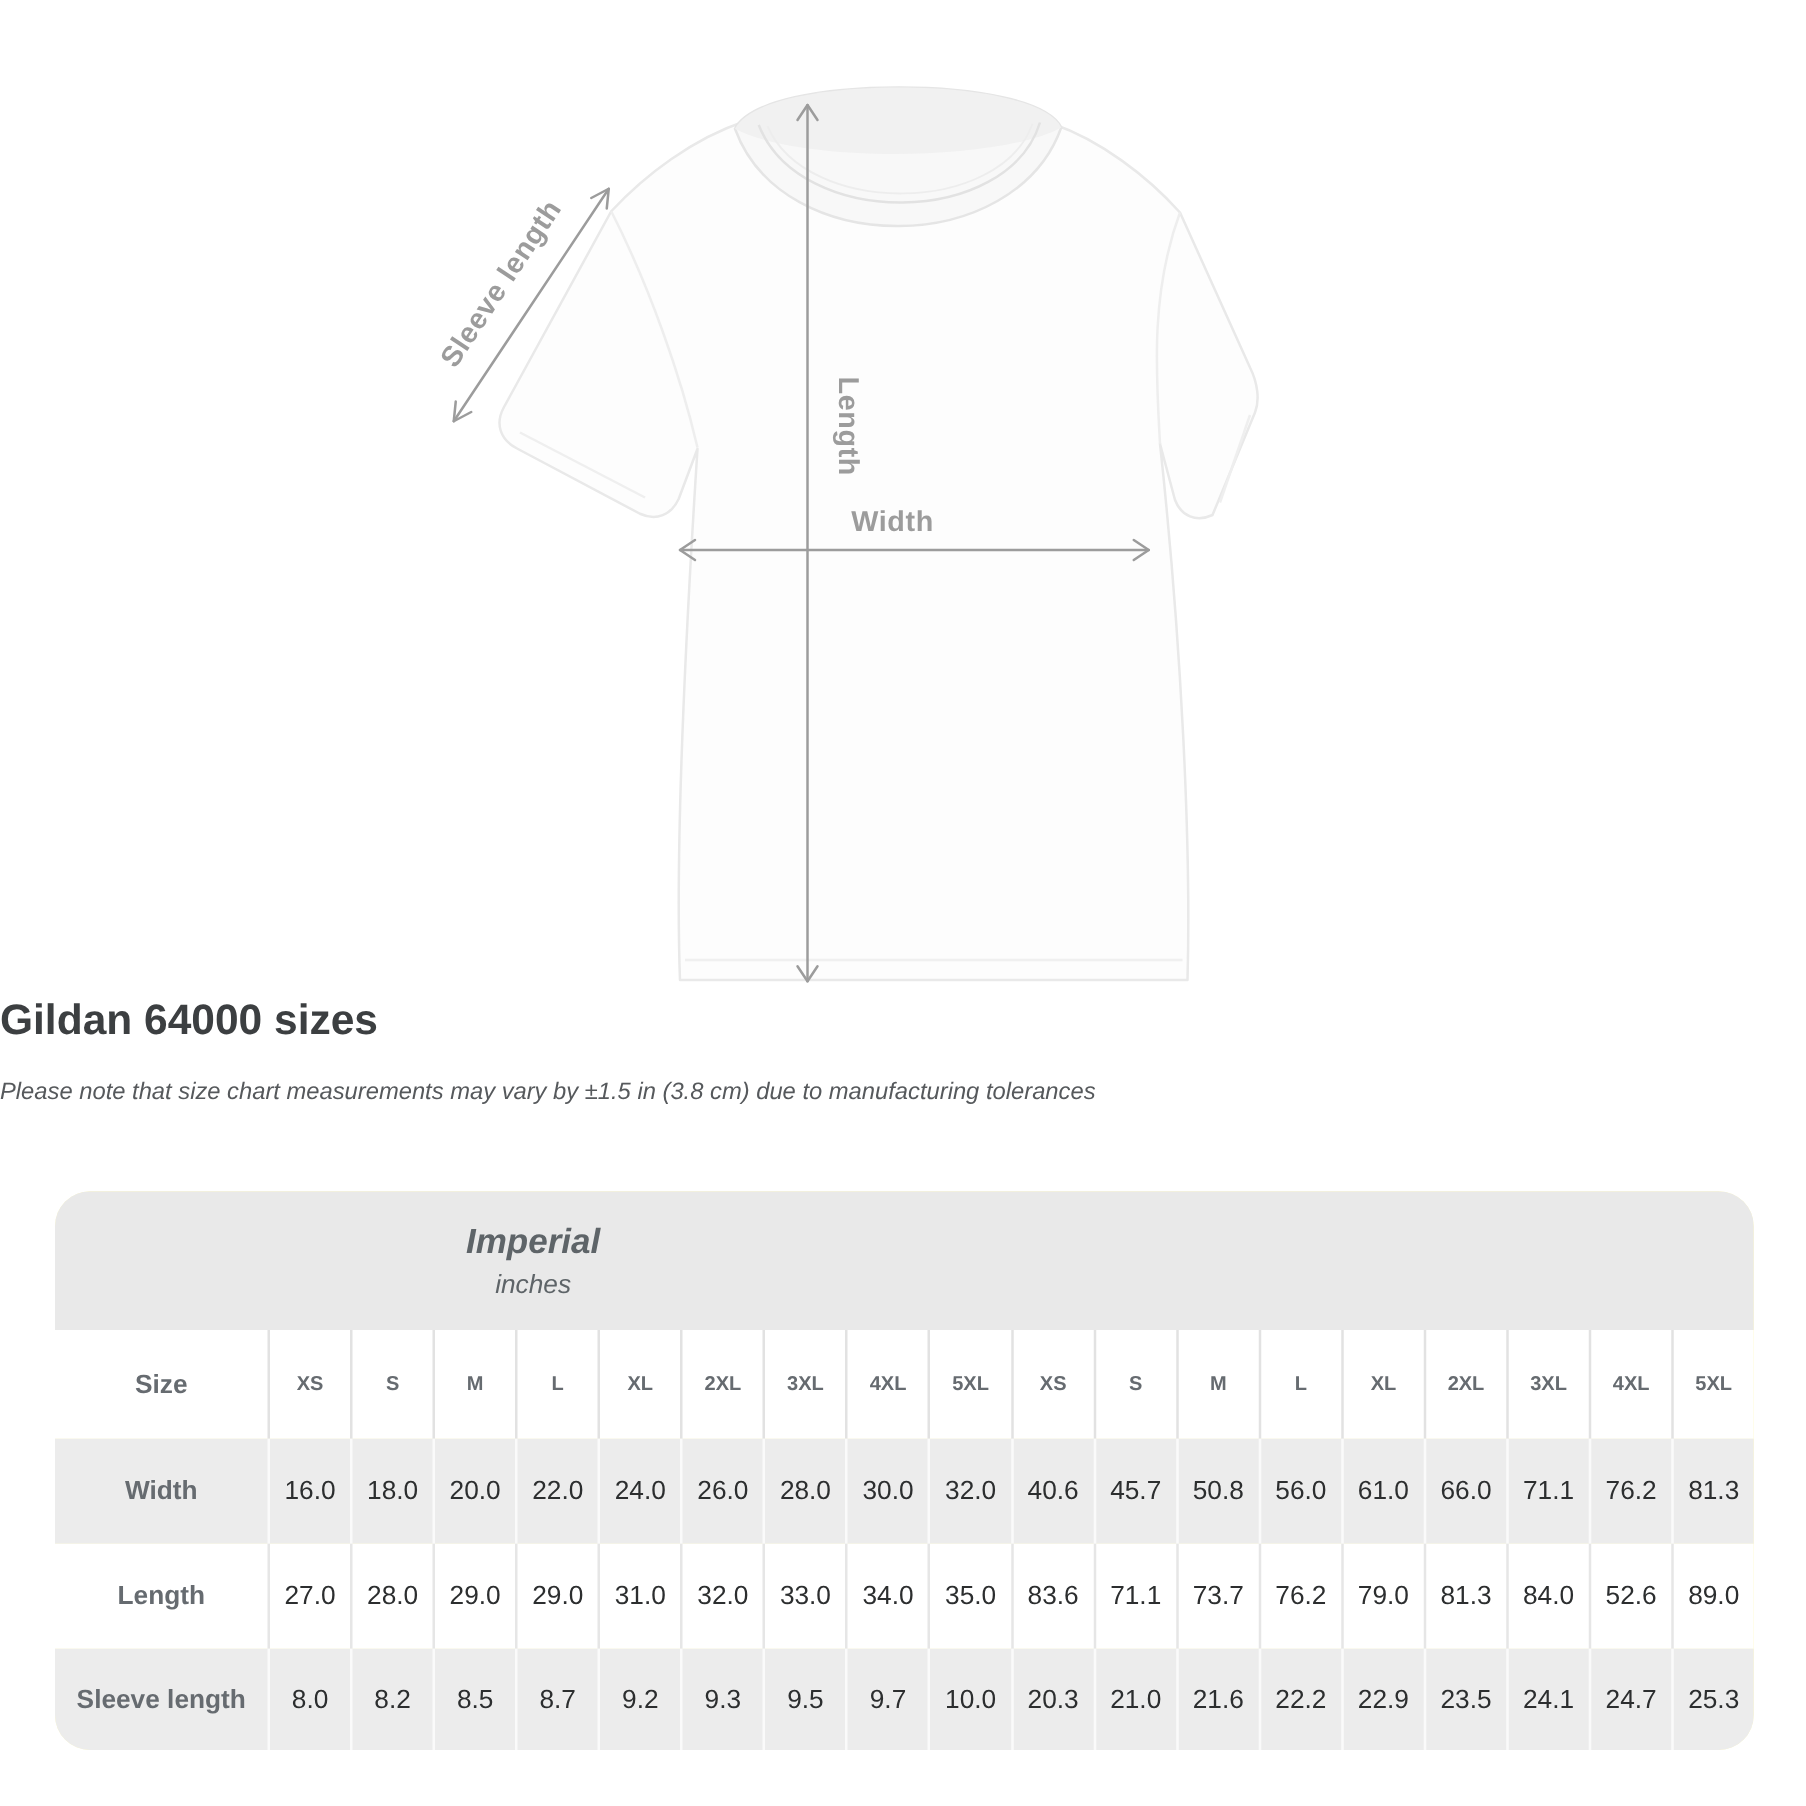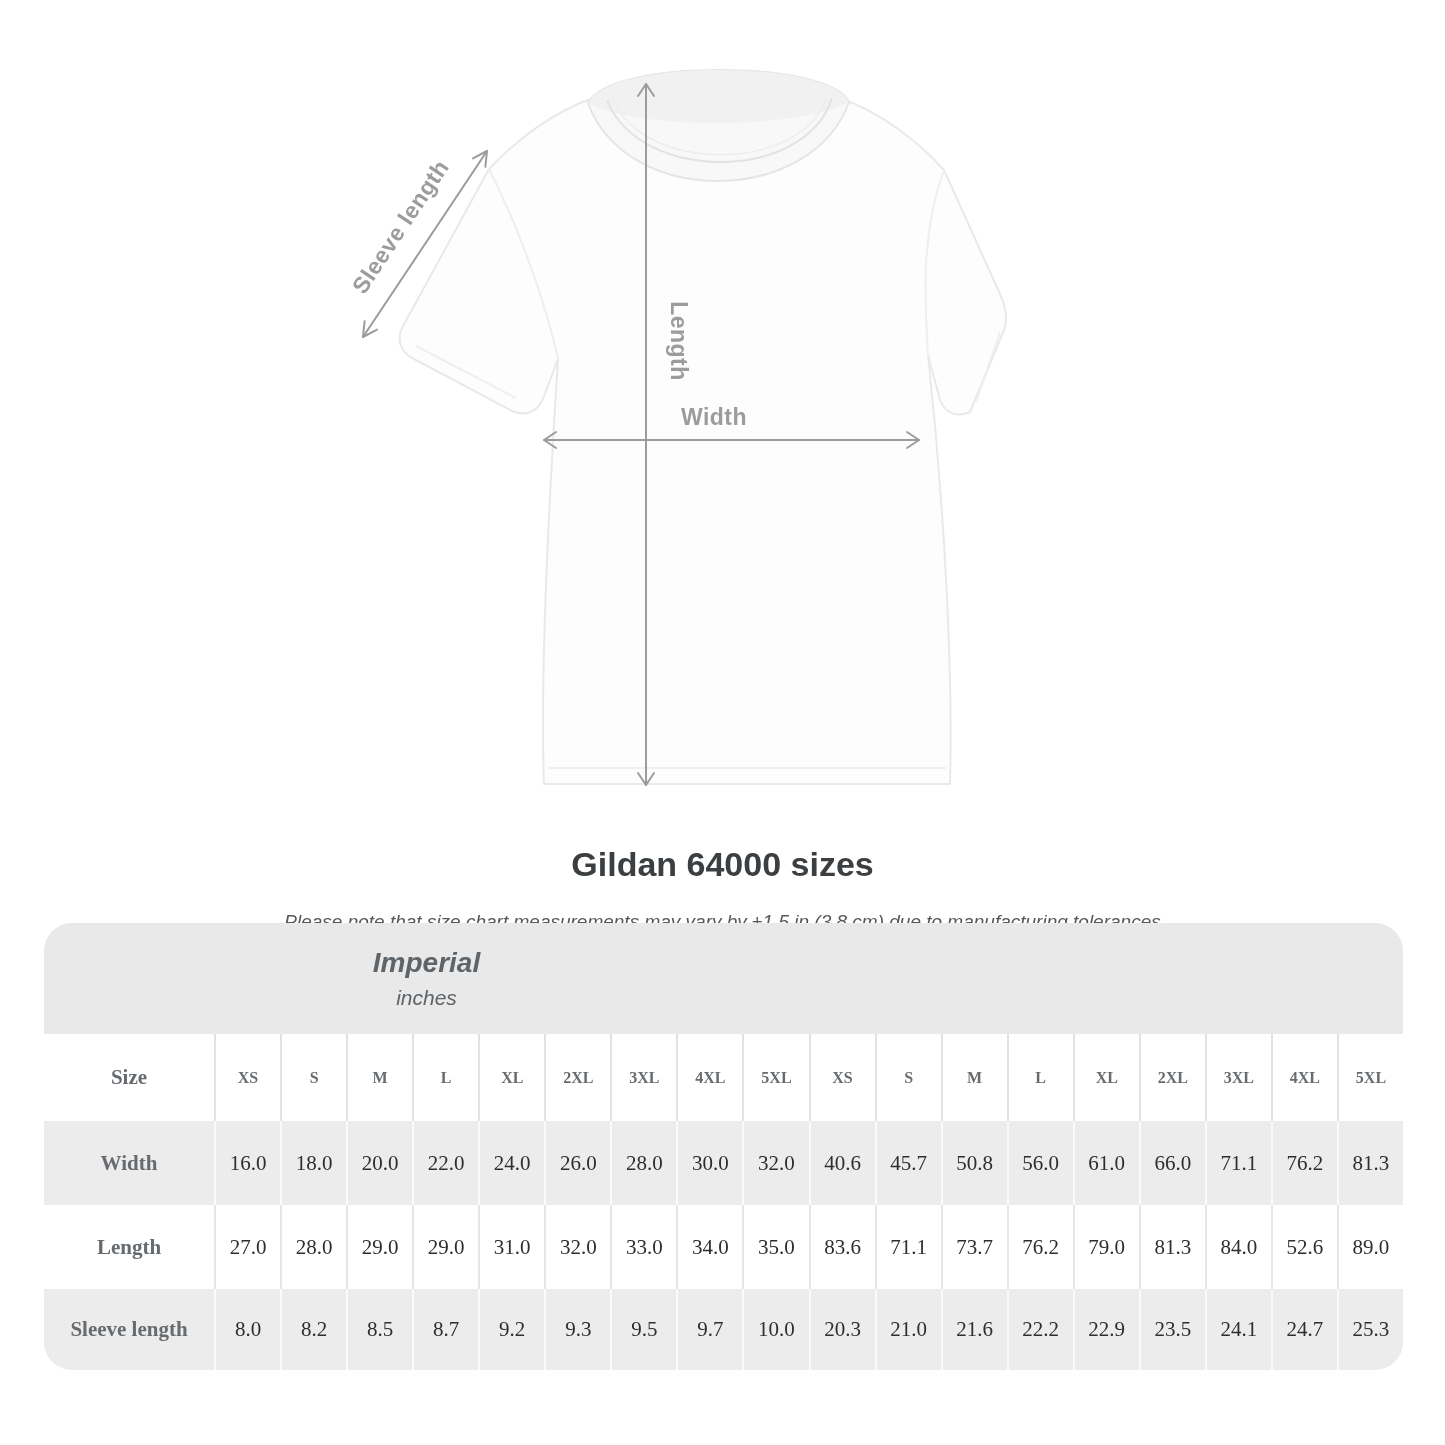--- a/index.html
+++ b/index.html
@@ -9,35 +9,35 @@
     -webkit-font-smoothing:antialiased;
   }
 
   
   .figure-wrap{position:absolute;left:0;top:0;width:1445px;height:830px;}
   .figure-wrap svg{display:block;}
   .arrow-line{stroke:#9c9c9c;stroke-width:2;fill:none;stroke-linecap:round;stroke-linejoin:round;}
   .dim-label{fill:#9c9c9c;font-weight:bold;font-size:23px;letter-spacing:.5px;}
 
   
-  .title-block{position:absolute;left:0;top:846px;width:1445px;text-align:center;}
+  .title-block{position:absolute;left:0;top:798px;width:1445px;text-align:left;}
   .chart-title{margin:0;font-size:34px;font-weight:bold;color:#3c3f41;line-height:1.1;}
   .chart-note{margin:28px 0 0 0;font-size:19px;font-style:italic;color:#56595c;}
 
   
   .size-table{
-    position:absolute;left:44px;top:923px;width:1359px;
+    position:absolute;left:44px;top:953px;width:1359px;
     border-radius:28px;overflow:hidden;background:#fef9c3;
   }
   .unit-row{display:grid;grid-template-columns:765px 1fr;background:#e9e9e9;height:111px;}
   .unit-cell{display:flex;flex-direction:column;align-items:center;justify-content:center;gap:7px;}
   .unit-name{font-size:28px;font-weight:bold;font-style:italic;color:#5e6468;}
   .unit-sub{font-size:21px;font-style:italic;color:#5e6468;}
 
-  .grid-row{display:grid;grid-template-columns:170px repeat(18,1fr);font-family:Liberation Serif, serif;}
+  .grid-row{display:grid;grid-template-columns:170px repeat(18,1fr);}
   .size-row{height:87px;background:#ffffff;}
   .data-row{height:84px;}
   .data-row.gray{background:#ececec;}
   .data-row.white{background:#ffffff;}
   .data-row.last{height:81px;}
 
   .cell{display:flex;align-items:center;justify-content:center;font-size:21px;color:#2c2e2f;}
   .cell.label{font-weight:bold;color:#666b70;}
   .cell.head{font-weight:bold;color:#666b70;font-size:16px;}
   .size-row .cell:not(:first-child){border-left:2px solid #e2e2e2;}

